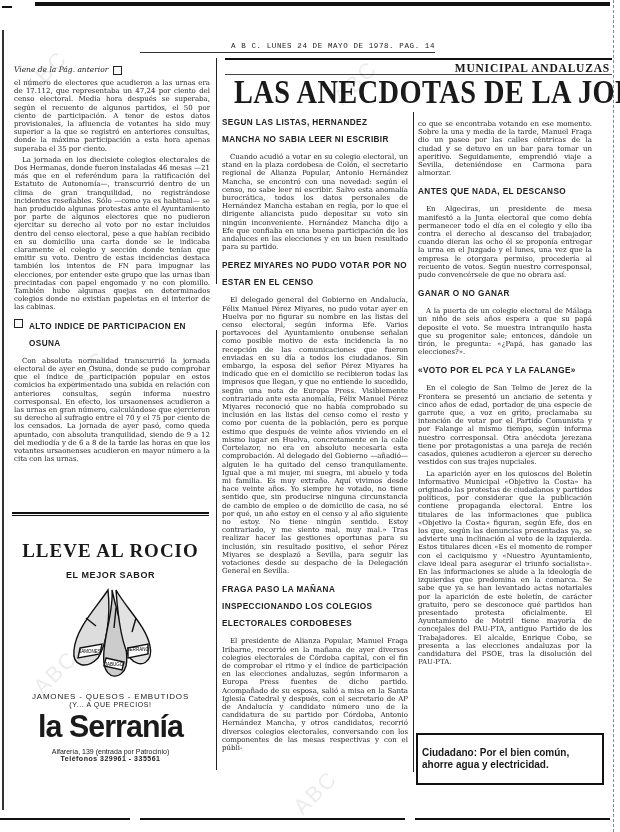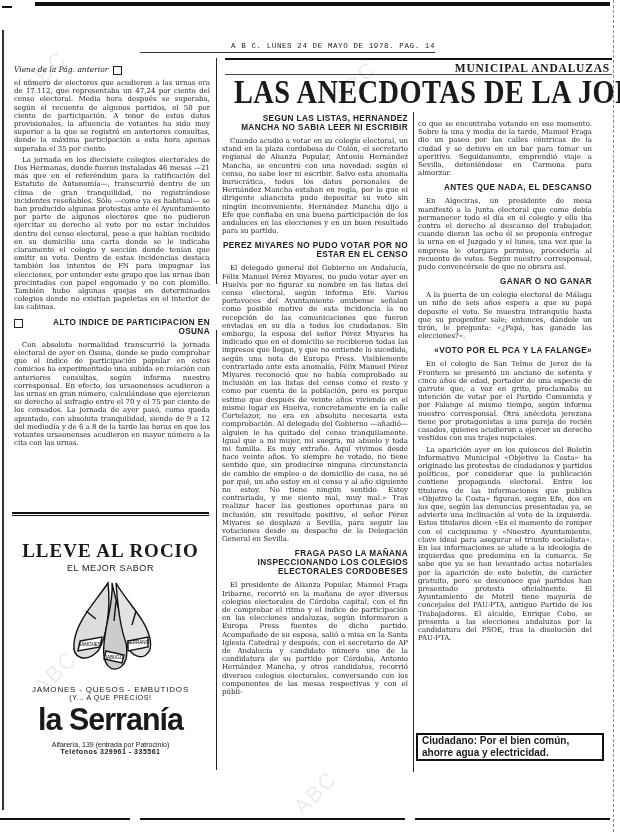--- a/index.html
+++ b/index.html
@@ -13,35 +13,35 @@
   .rh-rule { position: absolute; left: 140px; top: 52px; width: 295px; height: 1px; background: #333; }
   .section-rule { position: absolute; left: 225px; top: 58px; width: 387px; height: 2px; background: #111; }
   .section-label { position: absolute; right: 10px; top: 62px; font-family: "Liberation Serif", serif; font-size: 11.5px; font-weight: bold; letter-spacing: 0.8px; }
   .section-rule2 { position: absolute; left: 225px; top: 74px; width: 387px; height: 1px; background: #444; }
   .main-title { position: absolute; left: 234px; top: 74px; width: 380px; font-family: "Liberation Serif", serif; font-weight: bold; font-size: 33px; letter-spacing: 0.5px; transform: scaleX(0.86); transform-origin: left top; white-space: nowrap; }
   .col-divider { position: absolute; width: 1px; background: #222; }
   .col { position: absolute; font-size: 7px; line-height: 8.2px; text-align: justify; color: #222; margin-top: 8px; }
   .col p { margin: 0 0 3px 0; text-indent: 8px; }
   .col .cont { font-style: italic; font-size: 7.5px; text-indent: 0; margin-bottom: 4px; display: flex; align-items: center; gap: 5px; }
   .box-icon { display: inline-block; width: 7px; height: 7px; border: 1px solid #222; }
-  .subhead { font-family: "Liberation Sans", sans-serif; font-weight: bold; font-size: 8.2px; line-height: 9px; letter-spacing: 0.4px; text-transform: uppercase; margin: 6px 0 5px 0; text-indent: 0; text-align: right; }
+  .subhead { font-family: "Liberation Sans", sans-serif; font-weight: bold; font-size: 8.2px; line-height: 17px; letter-spacing: 0.4px; text-transform: uppercase; margin: 6px 0 5px 0; text-indent: 0; text-align: left; }
   .subhead-box { display: flex; gap: 6px; align-items: flex-start; }
   .subhead-box .box-icon { margin-top: 1px; flex: none; }
   .ad { position: absolute; left: 8px; top: 512px; width: 205px; height: 300px; text-align: center; }
   .ad-rule { height: 2px; background: #111; margin: 0 4px 1px; }
   .ad-rule2 { height: 1px; background: #111; margin: 0 4px 6px; }
   .ad-title { font-family: "Liberation Serif", serif; font-weight: bold; font-size: 19px; letter-spacing: 1px; margin-top: 24px; }
-  .ad-sub { font-family: "Liberation Sans", sans-serif; font-weight: normal; font-size: 9px; letter-spacing: 0.6px; margin-top: 1px; }
+  .ad-sub { font-family: "Liberation Sans", sans-serif; font-weight: bold; font-size: 9px; letter-spacing: 0.6px; margin-top: 8px; }
   .ad-illus { width: 110px; height: 100px; margin: 8px auto 4px; }
   .ad-products { font-family: "Liberation Sans", sans-serif; font-size: 8px; letter-spacing: 0.8px; margin-top: 4px; }
   .ad-tag { font-family: "Liberation Sans", sans-serif; font-size: 7px; letter-spacing: 0.6px; }
   .ad-brand { font-family: "Liberation Sans", sans-serif; font-weight: bold; font-size: 32px; letter-spacing: -1px; transform: scaleX(0.95); margin-top: 0px; line-height: 36px; }
   .ad-addr { font-family: "Liberation Sans", sans-serif; font-size: 7px; margin-top: 4px; }
   .ad-tel { font-family: "Liberation Sans", sans-serif; font-size: 7px; font-weight: bold; letter-spacing: 0.5px; }
-  .notice { position: absolute; left: 416px; top: 733px; width: 176px; border: 2px solid #111; padding: 0 4px; font-family: "Liberation Sans", sans-serif; font-weight: bold; font-size: 10px; line-height: 12px; }
+  .notice { position: absolute; left: 416px; top: 733px; width: 176px; border: 2px solid #111; padding: 12px 4px; font-family: "Liberation Sans", sans-serif; font-weight: bold; font-size: 10px; line-height: 12px; }
   .bottom-rule { position: absolute; top: 818px; height: 2px; background: #111; }
   .watermark { position: absolute; font-family: "Liberation Sans", sans-serif; font-size: 22px; color: rgba(0,0,0,0.08); transform: rotate(-45deg); letter-spacing: 2px; }
 </style>
 </head>
 <body>
 
 <div class="page">
   <div class="topbar"></div>
   <div class="topbar-left"></div>
   <div class="left-edge"></div>

